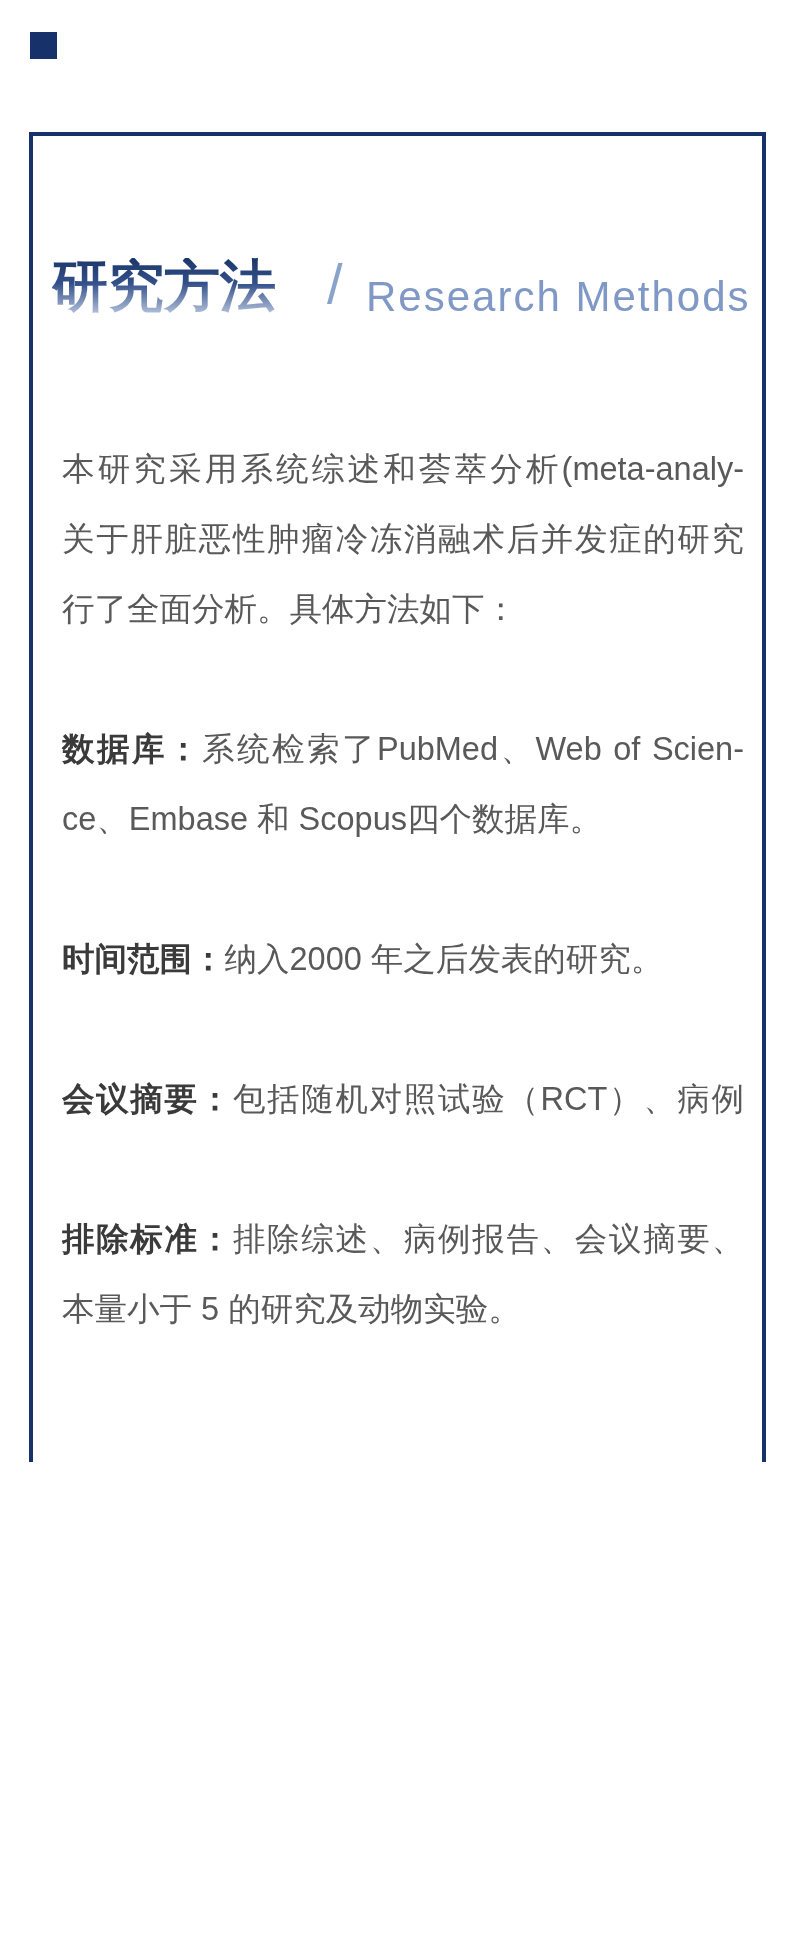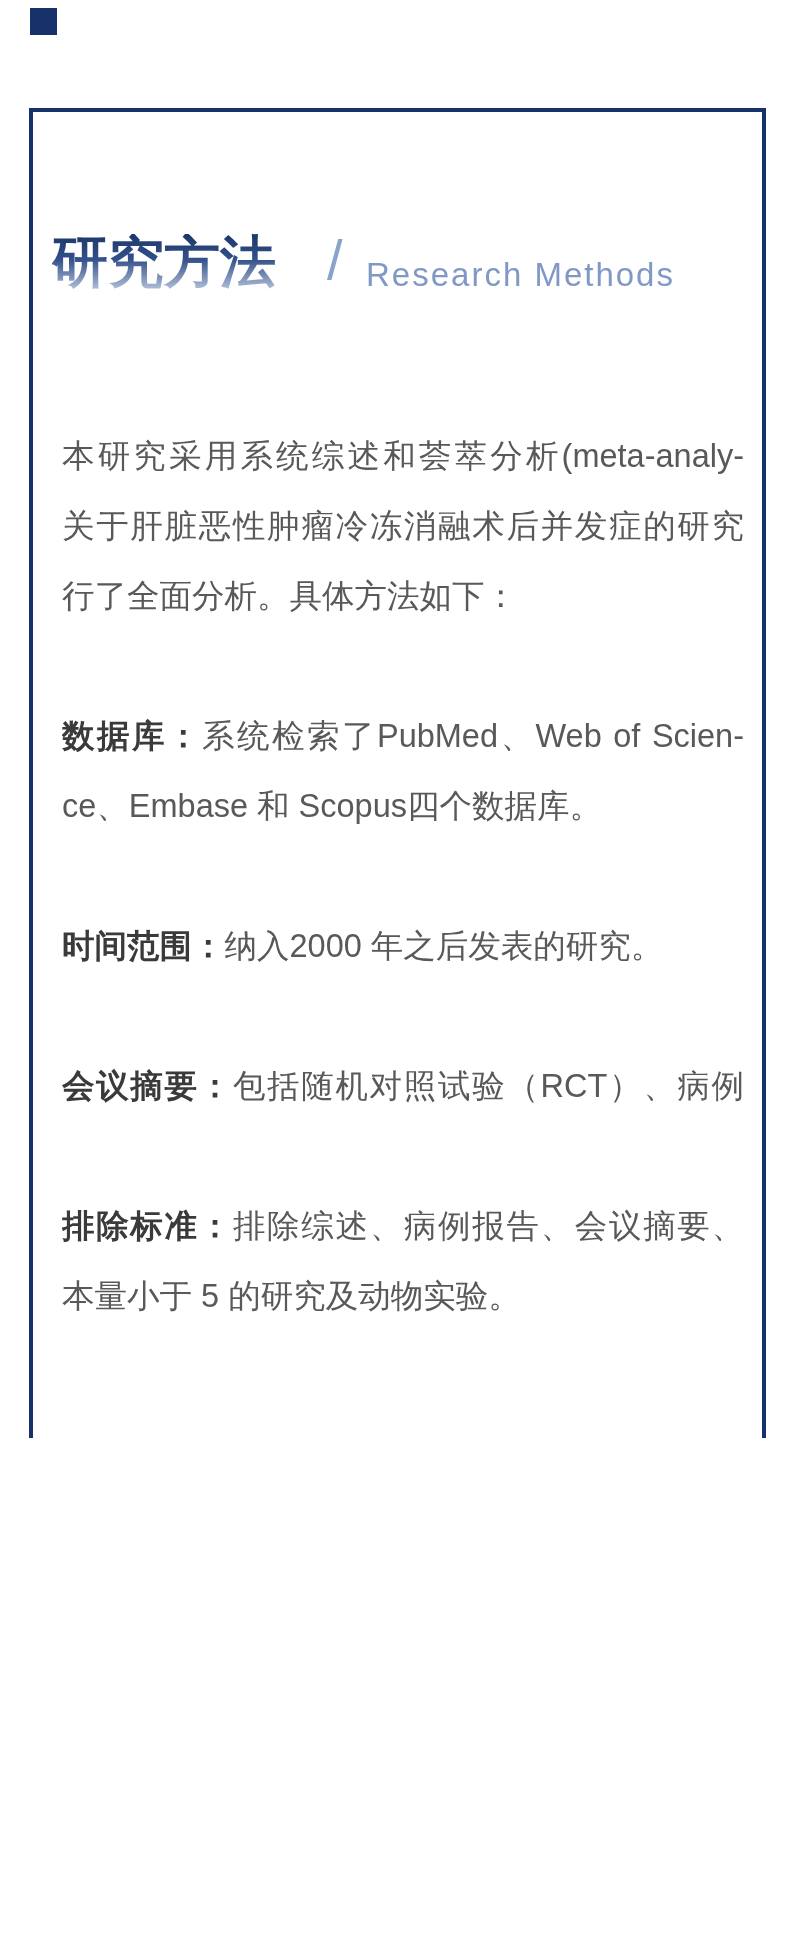--- a/index.html
+++ b/index.html
@@ -9,21 +9,21 @@
     --label:#3a3a3a;
     --grad-top:#1b3769;
     --grad-mid:#33508a;
     --grad-bottom:#b3c1da;
     --subtitle:#8098c5;
     --slash:#8aa3cb;
   }
   html,body{margin:0;padding:0;background:#ffffff;}
   .page{
     position:relative;width:800px;height:1438px;background:#ffffff;
-    overflow:hidden;font-family:"Liberation Sans",sans-serif;
+    overflow:hidden;font-family:"Liberation Sans",sans-serif;margin-top:24px;
   }
   .corner-square{
     position:absolute;left:30px;top:8px;width:27px;height:27px;
     background:var(--navy);
   }
   .frame{
     position:absolute;left:29px;top:108px;width:737px;height:1900px;
     border:4px solid var(--navy);border-bottom:none;
     box-sizing:border-box;
   }
@@ -33,26 +33,26 @@
     background:linear-gradient(180deg,var(--grad-top) 0%,var(--grad-mid) 45%,var(--grad-bottom) 100%);
     -webkit-background-clip:text;background-clip:text;
     -webkit-text-fill-color:transparent;color:var(--grad-top);
     white-space:nowrap;
   }
   .title-slash{
     position:absolute;left:327px;top:232px;
     font-size:56px;font-weight:300;line-height:1;color:var(--slash);
   }
   .title-en{
-    position:absolute;left:366px;top:258px;
-    font-size:33px;font-weight:300;letter-spacing:2px;line-height:1;
+    position:absolute;left:366px;top:252px;
+    font-size:42px;font-weight:300;letter-spacing:2px;line-height:1;
     color:var(--subtitle);white-space:nowrap;
   }
   .content{
-    position:absolute;left:62px;top:421px;width:682px;
+    position:absolute;left:62px;top:410px;width:682px;
     font-size:32.5px;line-height:70px;color:var(--body);
   }
   .para{margin:0 0 70px 0;}
   .para.tight{margin-bottom:0;}
   .line{height:70px;overflow:hidden;}
   .line.j{text-align:justify;text-align-last:justify;}
   .lbl{font-weight:bold;color:var(--label);}
   .sec-heading{
     height:70px;line-height:70px;margin:0;
     font-size:37px;font-weight:bold;color:var(--heading);

